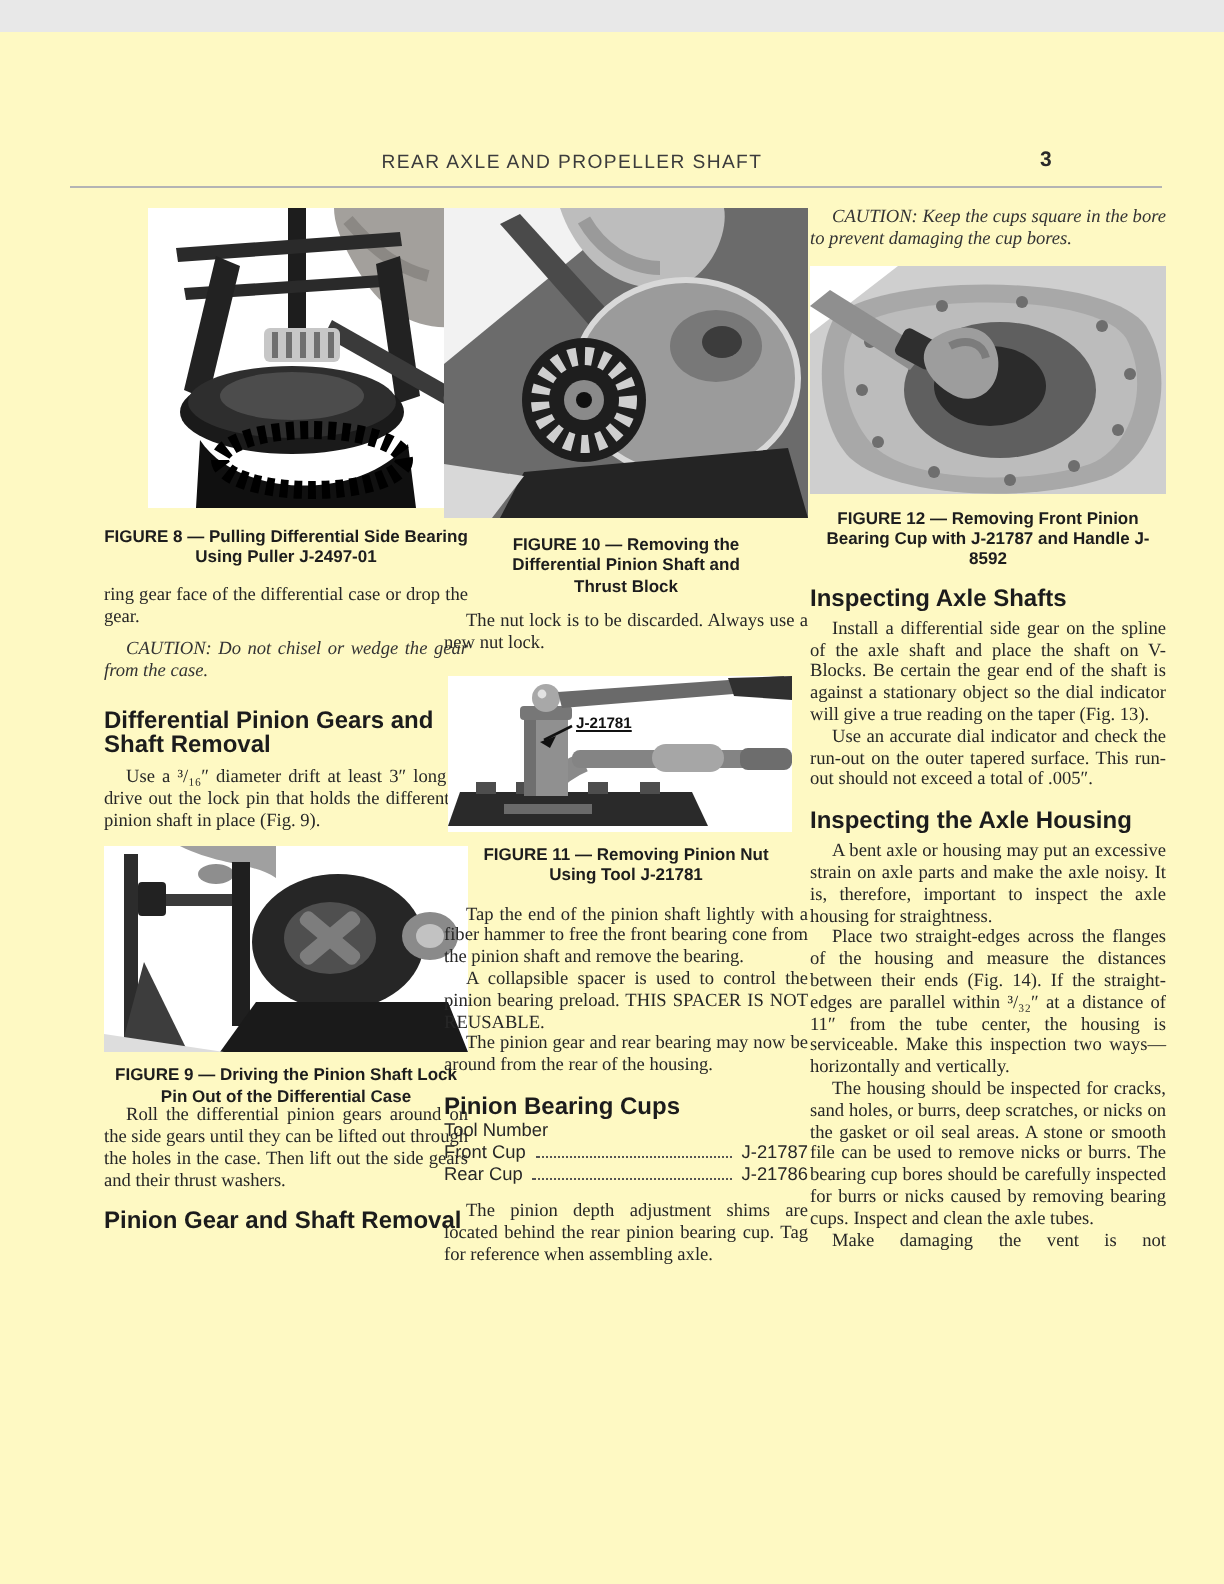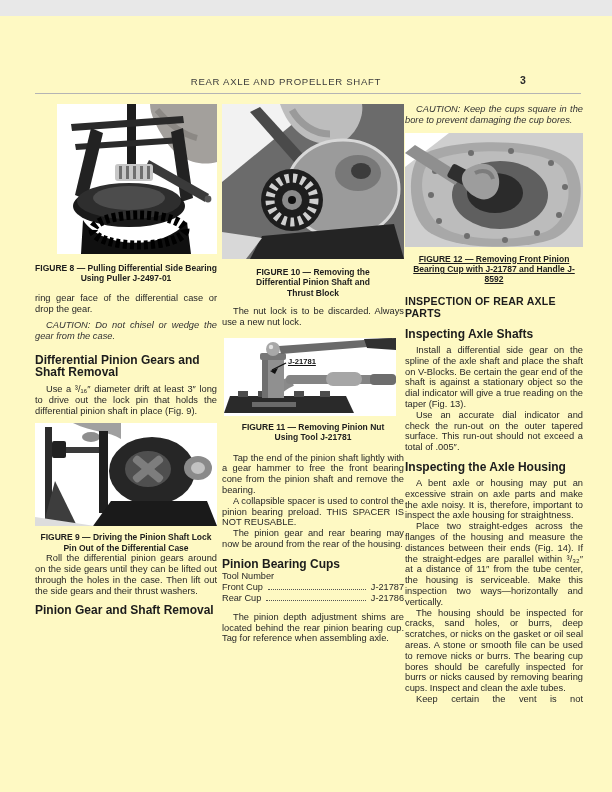--- a/index.html
+++ b/index.html
@@ -8,25 +8,25 @@
     font-family:"Liberation Sans",sans-serif;color:#272727;overflow:hidden;
     margin:16px auto;
   }
   
   .hdr-title{position:absolute;top:60px;left:0;right:40px;text-align:center;
     font-size:9.6px;letter-spacing:.7px;color:#3c3c3c;}
   .hdr-pagenum{position:absolute;top:58px;left:520px;font-size:10.5px;font-weight:bold;color:#2a2a2a;}
   .hdr-rule{position:absolute;top:77px;left:35px;width:546px;height:1px;background:#b4b4b4;}
   
   .col{position:absolute;top:88px;}
-  #col1{left:35px;width:182px;}
+  #col1{left:52px;width:182px;}
   #col2{left:222px;width:182px;}
   #col3{left:405px;width:178px;}
   
-  .para{font-size:9.3px;line-height:10.8px;text-align:justify;text-indent:11px;margin:0;}
+  .para{font-size:9.3px;line-height:10.8px;text-align:justify;text-indent:11px;margin:0;font-family:Liberation Serif, serif;}
   .para.flush{text-indent:0;}
   .para.justify-last{text-align-last:justify;}
   .caution{font-style:italic;color:#333;}
   .h-sub{font-size:12px;line-height:12px;font-weight:bold;margin:0;color:#1c1c1c;}
   .h-section{font-size:10.6px;line-height:12.6px;font-weight:bold;letter-spacing:.2px;margin:0;color:#1c1c1c;}
   .caption{font-size:8.5px;line-height:10.4px;font-weight:bold;text-align:center;color:#1d1d1d;margin:0;}.mt5{margin-top:5px;}.mt6{margin-top:6px;}.mt7{margin-top:7px;}
   .mt8{margin-top:8px;}.mt9{margin-top:9px;}.mt10{margin-top:10px;}.mt12{margin-top:12px;}
   
   .fig{position:relative;font-size:0;}
   .fig svg{display:block;}
@@ -166,21 +166,21 @@
         <rect x="146" y="36" width="26" height="11" rx="4" fill="#6d6d6d"></rect>
         <g>
           <line x1="62" y1="25" x2="48" y2="32" stroke="#111111" stroke-width="1.3"></line>
           <polygon points="46,33 54,30 51,36" fill="#111111"></polygon>
         </g>
       </svg>
       <span class="tool-callout">J-21781</span>
     </div>
     <p class="caption mt6" style="padding:0 14px;">FIGURE 11 — Removing Pinion Nut Using Tool J-21781</p>
 
-    <p class="para mt10">Tap the end of the pinion shaft lightly with a gear hammer to free the front bearing cone from the pinion shaft and remove the bearing.</p>
+    <p class="para mt10">Tap the end of the pinion shaft lightly with a fiber hammer to free the front bearing cone from the pinion shaft and remove the bearing.</p>
     <p class="para">A collapsible spacer is used to control the pinion bearing preload. THIS SPACER IS NOT REUSABLE.</p>
     <p class="para">The pinion gear and rear bearing may now be around from the rear of the housing.</p>
     <p class="h-sub mt8">Pinion Bearing Cups</p>
 
     <div class="tool-table">
       <div class="tool-table-header">Tool Number</div>
       <div class="tool-row">
         <span>Front Cup</span>
         <span class="leader"></span>
         <span>J-21787</span>
@@ -219,26 +219,25 @@
             <circle cx="66" cy="20" r="3"></circle>
         </g>
         <ellipse cx="95" cy="62" rx="48" ry="34" fill="#5f5f5f"></ellipse>
         <ellipse cx="90" cy="60" rx="28" ry="20" fill="#2b2b2b"></ellipse>
         <polygon points="0,20 10,12 58,42 50,52" fill="#8f8f8f"></polygon>
         <rect x="44" y="34" width="20" height="15" rx="3" transform="rotate(28 54 41)" fill="#2f2f2f"></rect>
         <path d="M62,36 C78,26 92,31 94,46 C96,62 82,72 69,63 C58,56 52,44 62,36 Z" fill="#9d9d9d"></path>
         <path d="M70,40 C78,36 86,38 88,46" stroke="#7c7c7c" stroke-width="4" fill="none"></path>
       </svg>
     </div>
-    <p class="caption mt7" style="padding:0 8px;text-decoration:underline;">FIGURE 12 — Removing Front Pinion Bearing Cup with J-21787 and Handle J-8592</p>
-
-    <p class="h-section mt10">INSPECTION OF REAR AXLE PARTS</p>
+    <p class="caption mt7" style="padding:0 8px;">FIGURE 12 — Removing Front Pinion Bearing Cup with J-21787 and Handle J-8592</p>
+
     <p class="h-sub mt8">Inspecting Axle Shafts</p>
     <p class="para mt5">Install a differential side gear on the spline of the axle shaft and place the shaft on V-Blocks. Be certain the gear end of the shaft is against a stationary object so the dial indicator will give a true reading on the taper (Fig. 13).</p>
     <p class="para">Use an accurate dial indicator and check the run-out on the outer tapered surface. This run-out should not exceed a total of .005″.</p>
     <p class="h-sub mt8">Inspecting the Axle Housing</p>
     <p class="para mt5">A bent axle or housing may put an excessive strain on axle parts and make the axle noisy. It is, therefore, important to inspect the axle housing for straightness.</p>
     <p class="para">Place two straight-edges across the flanges of the housing and measure the distances between their ends (Fig. 14). If the straight-edges are parallel within ³/₃₂″ at a distance of 11″ from the tube center, the housing is serviceable. Make this inspection two ways—horizontally and vertically.</p>
     <p class="para">The housing should be inspected for cracks, sand holes, or burrs, deep scratches, or nicks on the gasket or oil seal areas. A stone or smooth file can be used to remove nicks or burrs. The bearing cup bores should be carefully inspected for burrs or nicks caused by removing bearing cups. Inspect and clean the axle tubes.</p>
-    <p class="para justify-last">Keep certain the vent is not</p>
+    <p class="para justify-last">Make damaging the vent is not</p>
   </div>
 
 </div>
 
 </body></html>

